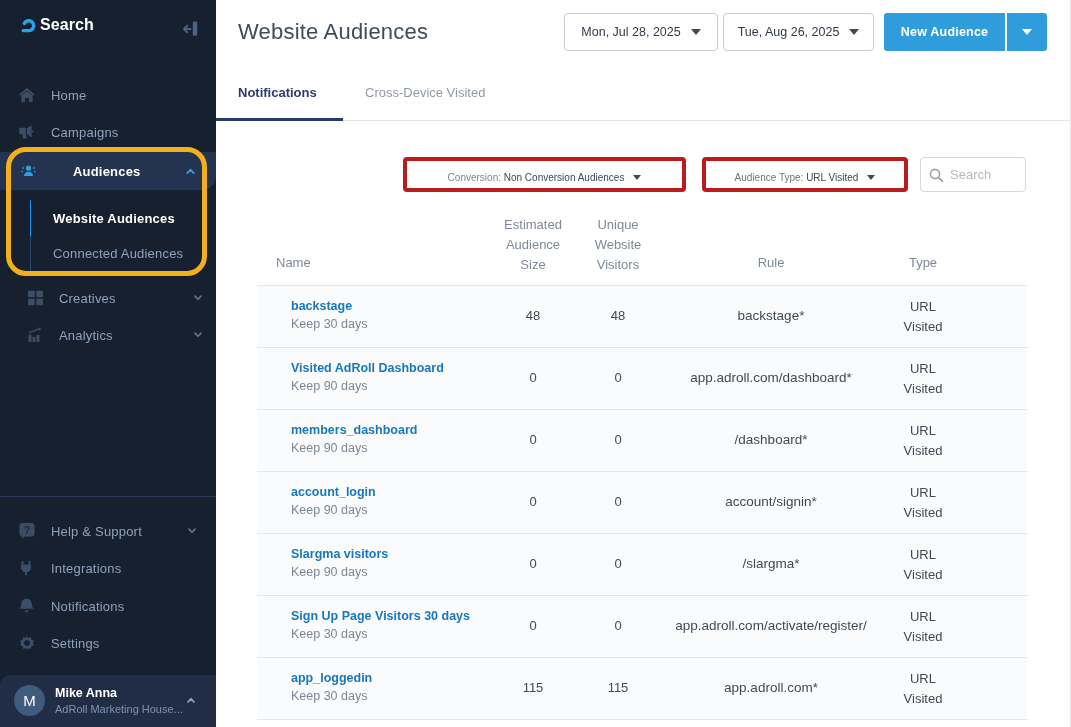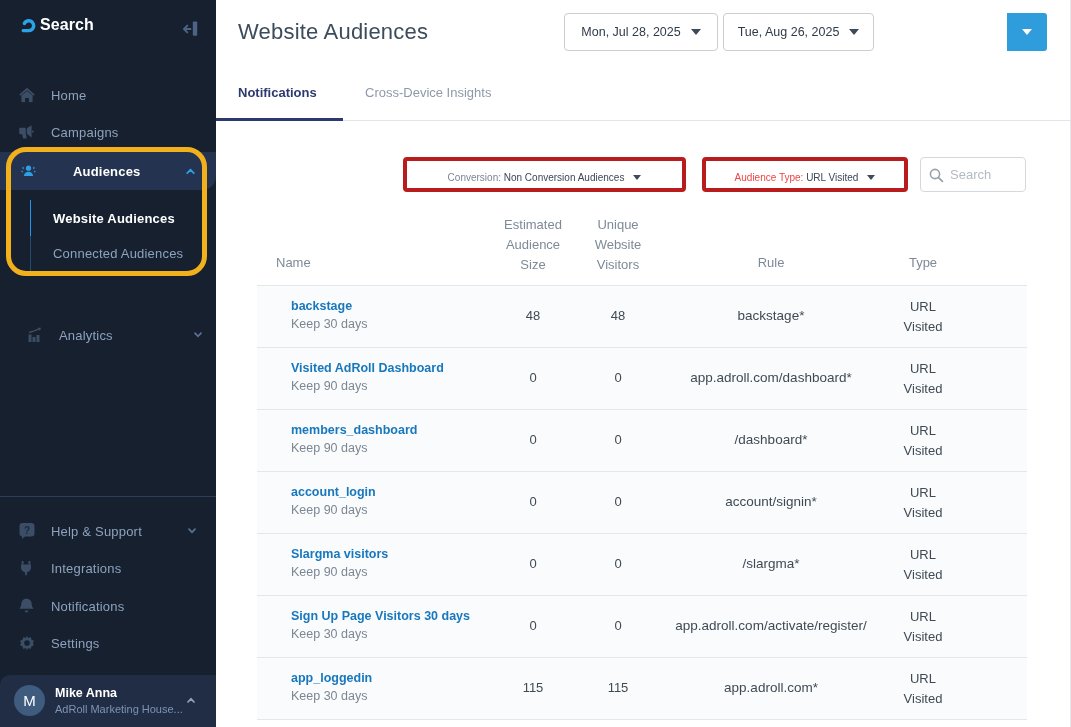--- a/index.html
+++ b/index.html
@@ -43,27 +43,28 @@
   .row .n2 { position:absolute; left:312px; width:98px; top:calc(50% - 2px); transform:translateY(-50%); text-align:center; color:#3f4a55; font-size:13px; }
   .row .rl { position:absolute; left:414px; width:200px; top:calc(50% - 2px); transform:translateY(-50%); text-align:center; color:#3f4a55; font-size:13.5px; white-space:nowrap; }
   .row .tp { position:absolute; left:616px; width:100px; top:11px; text-align:center; color:#3f4a55; font-size:13px; line-height:20px; }
 </style>
 </head>
 <body>
 <div id="main">
   <h1>Website Audiences</h1>
   <div class="datebtn" style="left:348px;width:154px;">Mon, Jul 28, 2025<span class="caret"></span></div>
   <div class="datebtn" style="left:507px;width:151px;">Tue, Aug 26, 2025<span class="caret"></span></div>
+  <div id="newaud">New Audience</div>
   <div id="newaud2"><span class="caret"></span></div>
   <div class="tab1">Notifications</div>
-  <div class="tab2">Cross-Device Insights</div>
+  <div class="tab2">Cross-Device Visited</div>
   <div id="tabline"></div>
   <div id="tabline-active"></div>
   <div class="filter" style="left:187px;width:283px;"><span style="color:#7a8694">Conversion:</span> <b>Non Conversion Audiences</b><span class="caret"></span></div>
-  <div class="filter" style="left:486px;width:206px;"><span style="color:#ef4444">Audience Type:</span> <b>URL Visited</b><span class="caret"></span></div>
+  <div class="filter" style="left:486px;width:206px;"><span style="color:#737373">Audience Type:</span> <b>URL Visited</b><span class="caret"></span></div>
   <div id="search">
     <svg width="15" height="15" style="position:absolute;left:8px;top:10px" viewBox="0 0 15 15">
         <circle cx="6" cy="6" r="4.6" fill="none" stroke="#9aa1a9" stroke-width="1.6"></circle>
         <line x1="9.6" y1="9.6" x2="13.4" y2="13.4" stroke="#9aa1a9" stroke-width="1.8" stroke-linecap="round"></line>
       </svg>
     <span class="ph">Search</span>
   </div>
   <div class="th" style="left:60px; top:253px; text-align:left;">Name</div>
   <div class="th" style="left:268px; top:215px; width:98px;">Estimated<br>Audience<br>Size</div>
   <div class="th" style="left:353px; top:215px; width:98px;">Unique<br>Website<br>Visitors</div>
@@ -168,20 +169,32 @@
     <div class="lbl">Audiences</div>
     <svg style="position:absolute;left:186px;top:16px" width="9" height="7" viewBox="0 0 9 7">
         <path d="M1.2,5.2 L4.5,1.8 L7.8,5.2" fill="none" stroke="#2f9fe5" stroke-width="1.7" stroke-linecap="round"></path>
       </svg>
   </div>
   <div class="ring"></div>
   <div class="abs" style="left:29.5px;top:200px;width:1.6px;height:36px;background:#2196f3;"></div>
   <div class="abs" style="left:29.5px;top:236px;width:1.6px;height:36px;background:#27496e;"></div>
   <div class="sub" style="top:211px;color:#fff;font-weight:bold;">Website Audiences</div>
   <div class="sub" style="top:246px;">Connected Audiences</div>
+  <div class="nav-item" style="top:279px;">
+    <svg style="left:28px" width="15" height="15" viewBox="0 0 15 15">
+        <rect x="0" y="0" width="6.7" height="6.7" rx="1" fill="#3c4d66"></rect>
+        <rect x="8.3" y="0" width="6.7" height="6.7" rx="1" fill="#3c4d66"></rect>
+        <rect x="0" y="8.3" width="6.7" height="6.7" rx="1" fill="#3c4d66"></rect>
+        <rect x="8.3" y="8.3" width="6.7" height="6.7" rx="1" fill="#3c4d66"></rect>
+      </svg>
+    <div class="lbl" style="left:59px;">Creatives</div>
+    <svg style="left:193.5px;width:8px;" width="8" height="7" viewBox="0 0 8 7">
+        <path d="M1,1.6 L4,4.8 L7,1.6" fill="none" stroke="#5a7294" stroke-width="1.7" stroke-linecap="round"></path>
+      </svg>
+  </div>
   <div class="nav-item" style="top:316px;">
     <svg style="left:28px" width="15" height="15" viewBox="0 0 15 15">
         <path d="M0.5,14.5 L0.5,7 L3.5,7 L3.5,14.5 Z M4.5,14.5 L4.5,9.5 L7.5,9.5 L7.5,14.5 Z M8.5,14.5 L8.5,7.5 L11.5,7.5 L11.5,14.5 Z" fill="#3c4d66"></path>
         <path d="M1,5 C5,4 8,3 12,0.8" fill="none" stroke="#3c4d66" stroke-width="1.4"></path>
         <path d="M9.5,0 L13,0 L12,3.4 Z" fill="#3c4d66"></path>
       </svg>
     <div class="lbl" style="left:59px;">Analytics</div>
     <svg style="left:193.5px;width:8px;" width="8" height="7" viewBox="0 0 8 7">
         <path d="M1,1.6 L4,4.8 L7,1.6" fill="none" stroke="#5a7294" stroke-width="1.7" stroke-linecap="round"></path>
       </svg>

